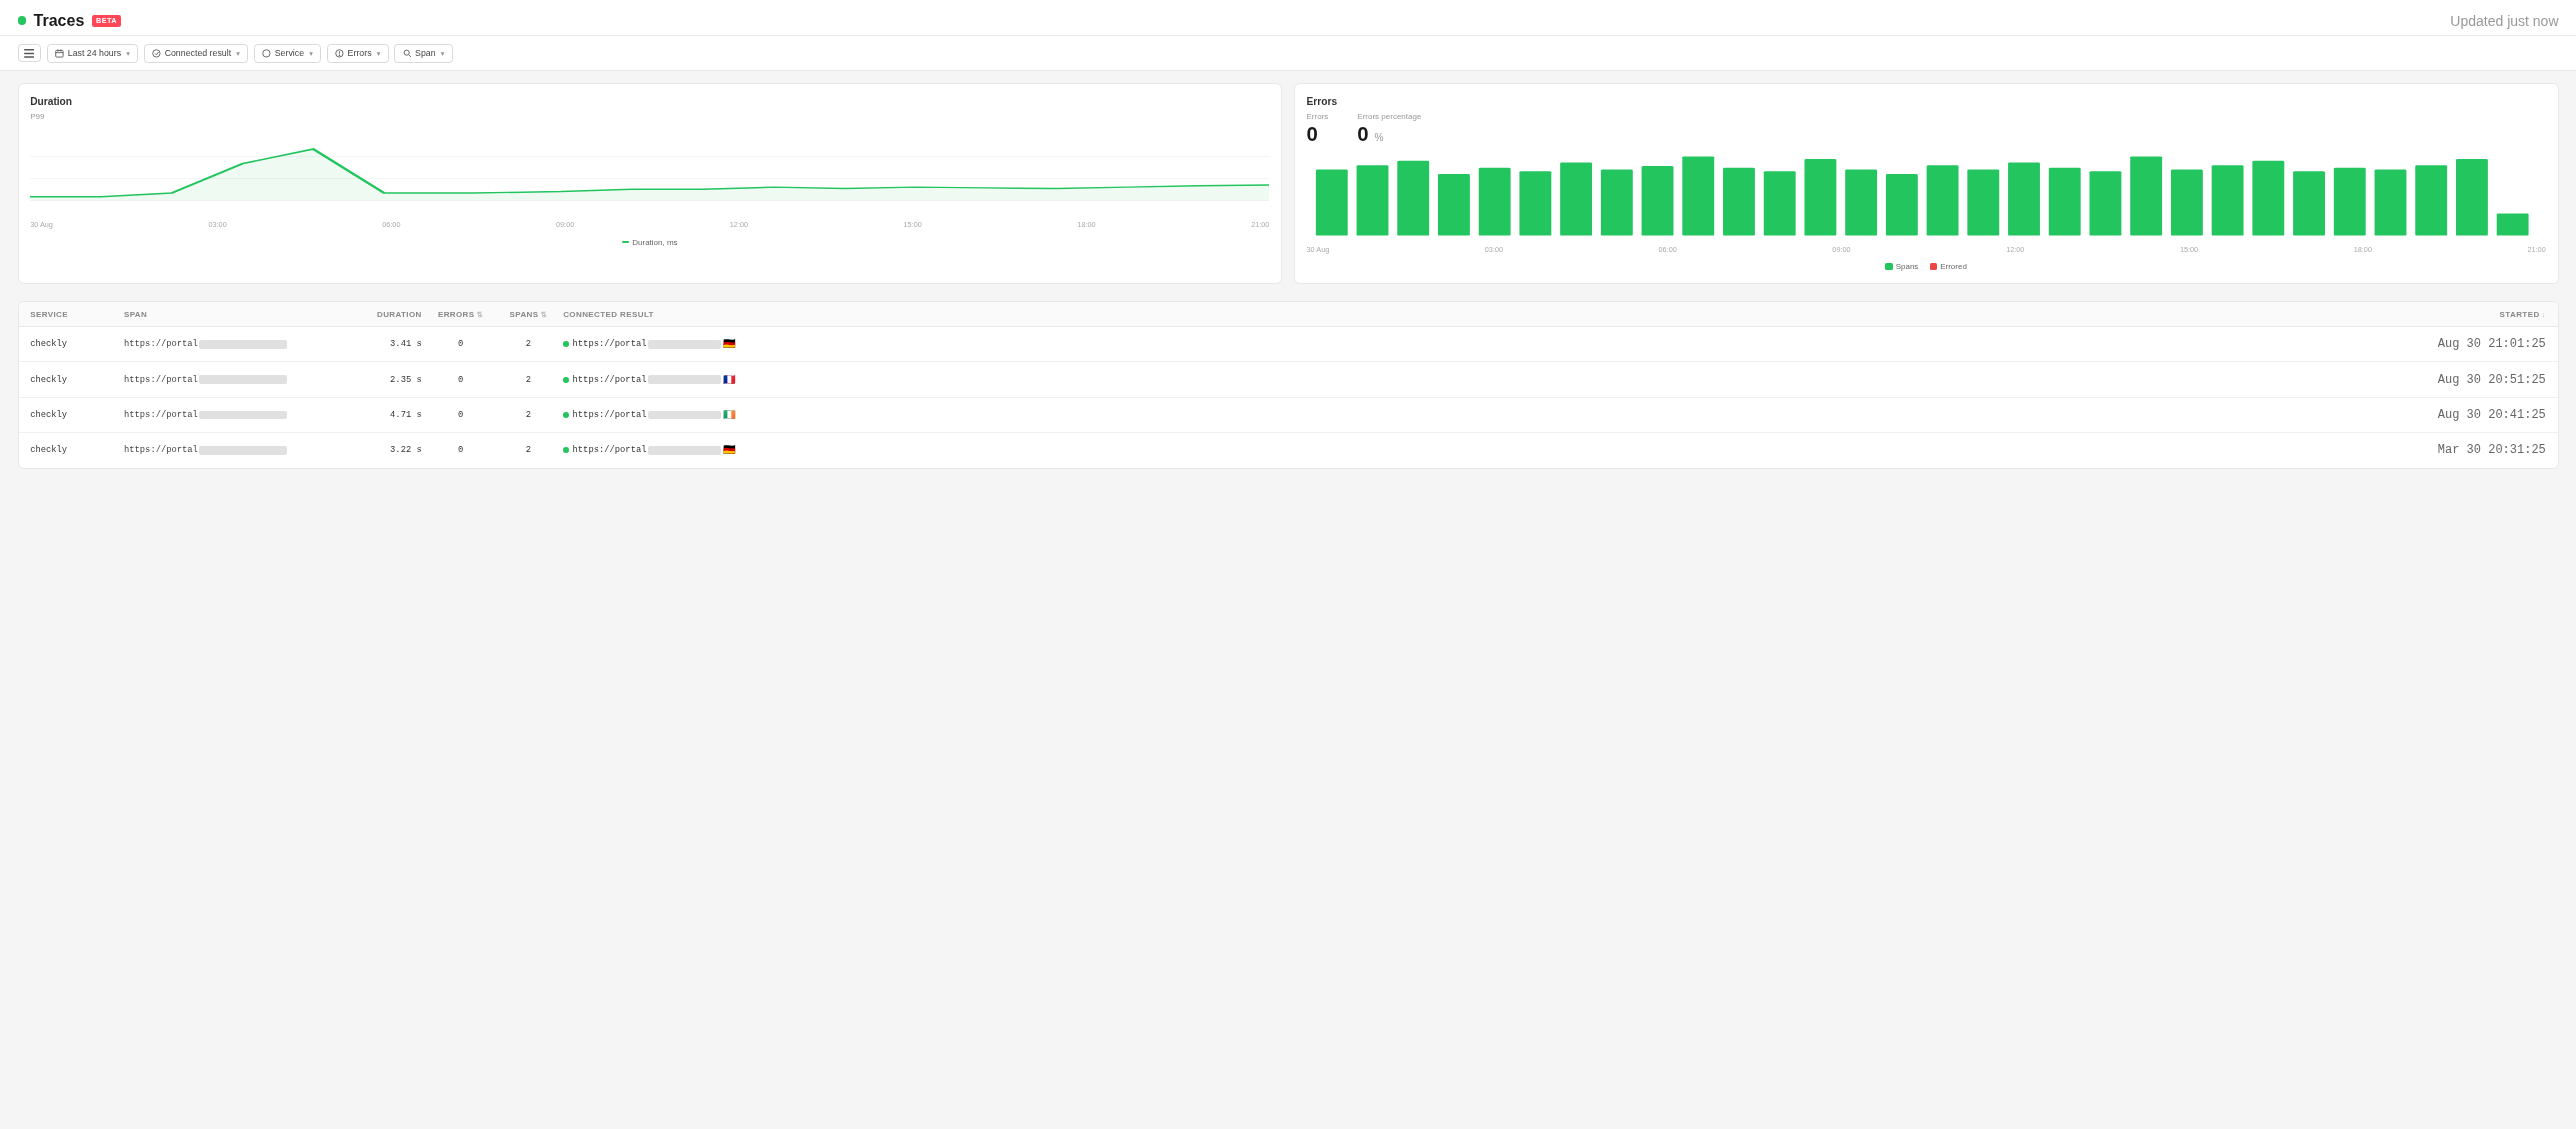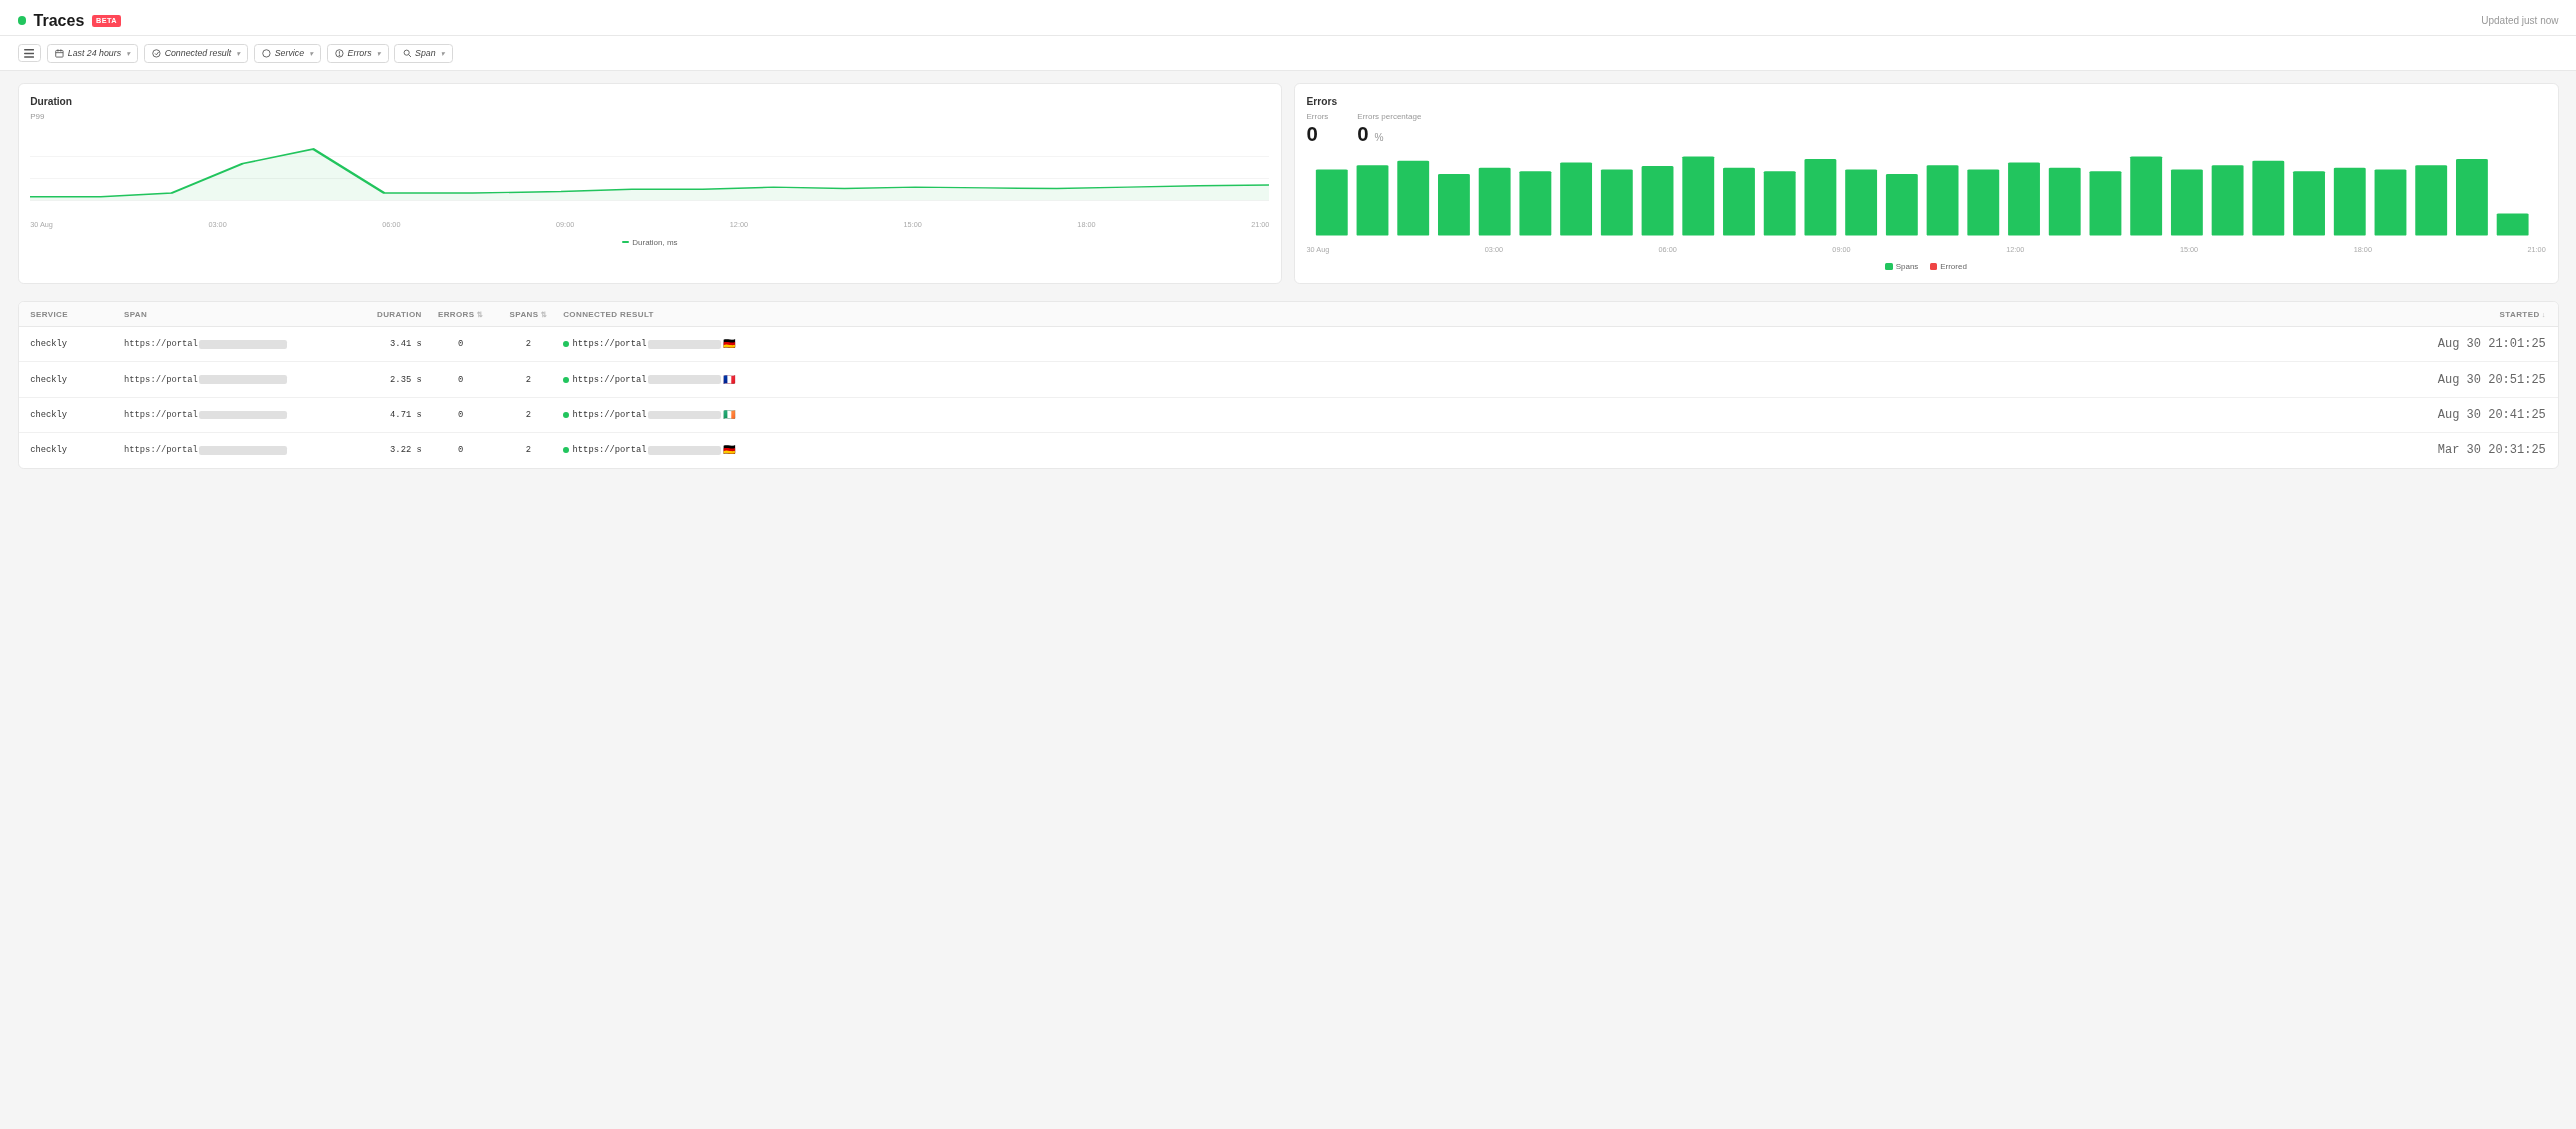--- a/index.html
+++ b/index.html
@@ -3,24 +3,24 @@
   <meta charset="utf-8">
   <style>
     * { box-sizing: border-box; margin: 0; padding: 0; }
     body { font-family: -apple-system, BlinkMacSystemFont, 'Segoe UI', sans-serif; background: #f5f5f5; color: #333; font-size: 9.5px; }
     
     .header { display: flex; align-items: center; justify-content: space-between; padding: 11.7px 17.5px 5.8px; background: #fff; border-bottom: 0.7px solid #e8e8e8; }
     .header-left { display: flex; align-items: center; gap: 7.3px; }
     .title { font-size: 16px; font-weight: 700; color: #1a1a1a; }
     .beta-badge { background: #ff4757; color: #fff; font-size: 7.3px; font-weight: 700; padding: 1.5px 4.4px; border-radius: 2.2px; letter-spacing: 0.4px; }
     .dot-green { width: 8.8px; height: 8.8px; border-radius: 50%; background: #22c55e; display: inline-block; }
-    .updated-text { font-size: 10px; color: #999; }
+    .updated-text { font-size: 14px; color: #999; }
     
     .toolbar { display: flex; align-items: center; gap: 5.8px; padding: 7.3px 17.5px; background: #fff; border-bottom: 0.7px solid #e8e8e8; }
-    .filter-btn { display: flex; align-items: center; gap: 3.6px; padding: 3.6px 7.3px; border: 0.7px solid #d9d9d9; border-radius: 3.6px; background: #fff; cursor: pointer; font-size: 8.8px; color: #444; font-style: italic; }
+    .filter-btn { display: flex; align-items: center; gap: 3.6px; padding: 3.6px 7.3px; border: 0.7px solid #d9d9d9; border-radius: 3.6px; background: #fff; cursor: pointer; font-size: 8.8px; color: #444; }
     .filter-btn svg { width: 8.8px; height: 8.8px; }
     .chevron { font-size: 7.3px; color: #999; margin-left: 1.5px; }
     .hamburger-btn { display: flex; align-items: center; padding: 3.6px 5.8px; border: 0.7px solid #d9d9d9; border-radius: 3.6px; background: #fff; cursor: pointer; }
     
     .charts-row { display: flex; gap: 11.7px; padding: 11.7px 17.5px; background: #f5f5f5; }
     .chart-card { background: #fff; border: 0.7px solid #e8e8e8; border-radius: 5.8px; padding: 11.7px; }
     .chart-card.duration { flex: 1; }
     .chart-card.errors { flex: 1; }
     .chart-title { font-size: 10.2px; font-weight: 600; color: #333; margin-bottom: 5.8px; }
     .metric-label { font-size: 8px; color: #999; margin-bottom: 1.5px; }

